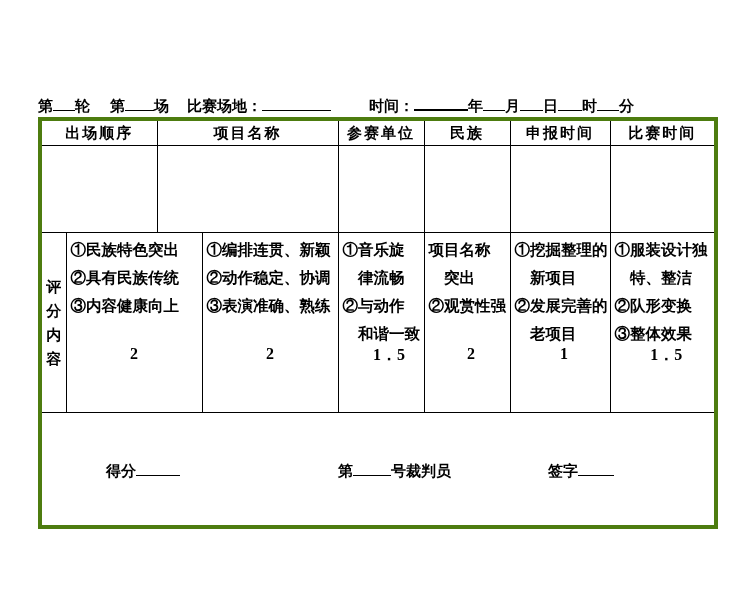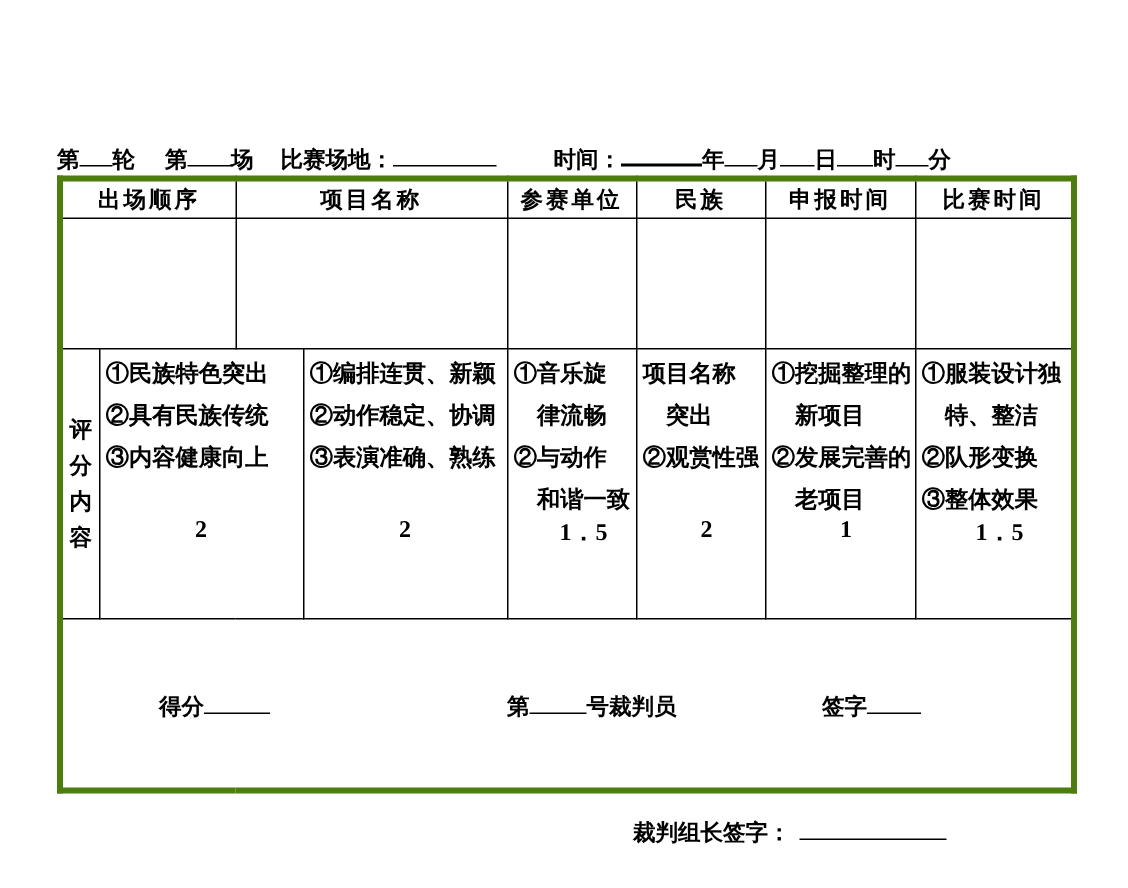--- a/index.html
+++ b/index.html
@@ -177,17 +177,14 @@
     <tr class="footer-row">
       <td colspan="8">
         <span class="footer-item f-score"><span>得分</span><span class="blank" style="width:44px"></span></span>
         <span class="footer-item f-judge"><span>第</span><span class="blank" style="width:38px"></span><span>号裁判员</span></span>
         <span class="footer-item f-sign"><span>签字</span><span class="blank" style="width:36px"></span></span>
       </td>
     </tr>
   </tbody>
     </table>
 
-  <div class="chief">
-    <span>裁判组长签字：</span><span class="blank" style="width:98px; margin-left:6px"></span>
-  </div>
 
 </div>
 
 </body></html>

